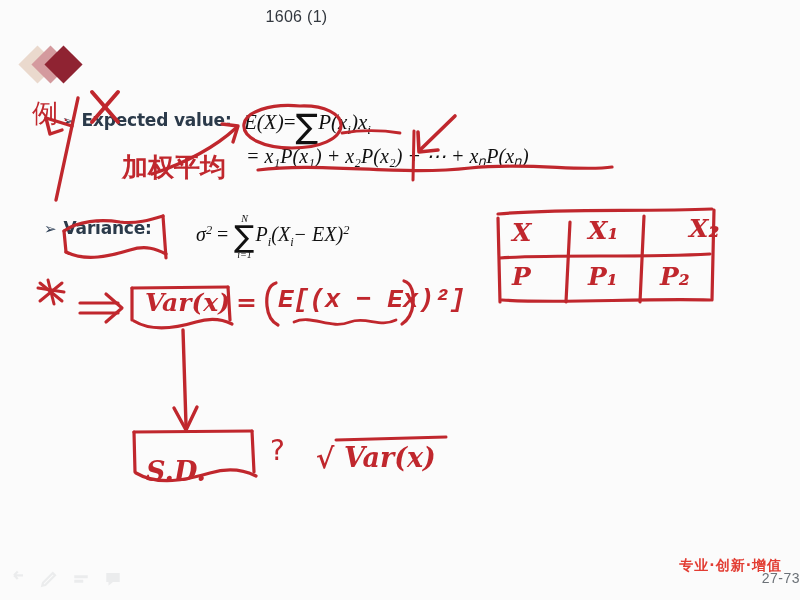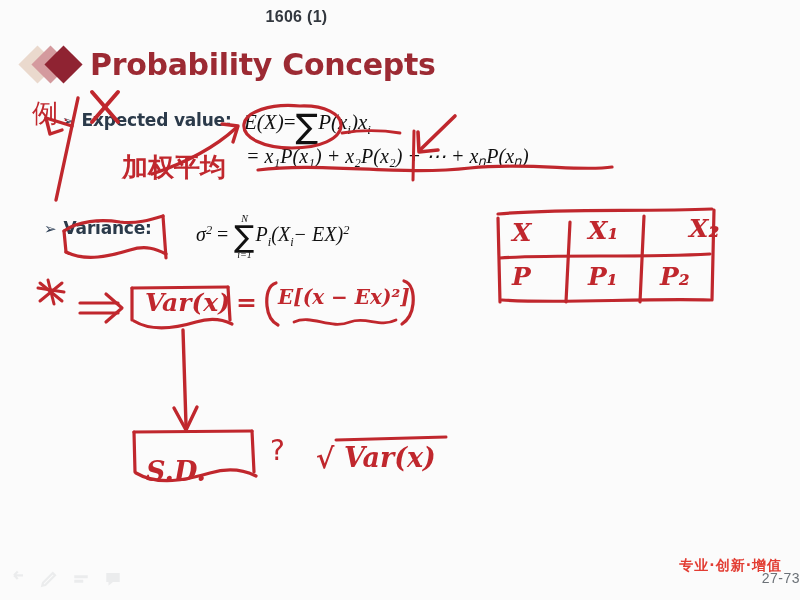--- a/index.html
+++ b/index.html
@@ -16,21 +16,21 @@
     background: #fbfbfb;
   }
 
   
   .page-code {
     position: absolute;
     top: 8px; left: 0; width: 713px;
     text-align: center;
     padding-right: 120px;
     font-size: 16px;
-    font-weight: bold;
+    font-weight: normal;
     color: #33383f;
     letter-spacing: .3px;
   }
 
   
   .title-block {
     position: absolute;
     left: 24px; top: 44px;
     display: flex; align-items: center;
   }
@@ -137,21 +137,20 @@
 <div id="slide">
 
   <div class="page-code">1606 (1)</div>
 
   <div class="title-block">
     <div class="diamonds">
       <div class="dia c1"></div>
       <div class="dia c2"></div>
       <div class="dia c3"></div>
     </div>
-    <div class="title-text">Probability Concepts</div>
   </div>
 
   <div class="bullet-row" style="left:62px; top:110px;">
     <span class="bullet-arrow">➢</span>
     <span class="bullet-label">Expected value:</span>
   </div>
 
   <div class="math" style="left:244px; top:107px; font-size:21px;">
     <span>E(X)</span><span class="up">=</span><span class="bigop">∑</span><span>P(x</span><sub>i</sub><span>)x</span><sub>i</sub>
   </div>
@@ -279,21 +278,21 @@
     </g>
   </svg>
 
   <div class="hw" style="left:32px; top:96px; font-size:26px;">例</div>
   <div class="hw" style="left:63px; top:105px; font-size:17px;">.</div>
 
   <div class="hw" style="left:122px; top:150px; font-size:26px; font-weight:bold;">加权平均</div>
 
   <div class="hw-math" style="left:145px; top:288px; font-size:25px;">Var(x)</div>
   <div class="hw-math" style="left:236px; top:288px; font-size:25px;">=</div>
-  <div class="hw-math" style="left:278px; top:285px; font-size:20px;">E[(x − Ex)²]</div>
+  <div class="hw-math" style="left:278px; top:285px; font-size:26px;font-family:Liberation Mono, monospace;">E[(x − Ex)²]</div>
 
 
   <div class="hw-math" style="left:146px; top:437px; font-size:27px;margin-top:19px;">S.D.</div>
   <div class="hw" style="left:270px; top:434px; font-size:28px;">?</div>
   <div class="hw-math" style="left:316px; top:442px; font-size:28px;">√</div>
   <div class="hw-math" style="left:344px; top:442px; font-size:27px;">Var(x)</div>
 
   <div class="hw-math" style="left:512px; top:218px; font-size:25px;">X</div>
   <div class="hw-math" style="left:588px; top:216px; font-size:25px;">X₁</div>
   <div class="hw-math" style="left:660px; top:214px; font-size:25px;margin-left:29px;">X₂</div>

